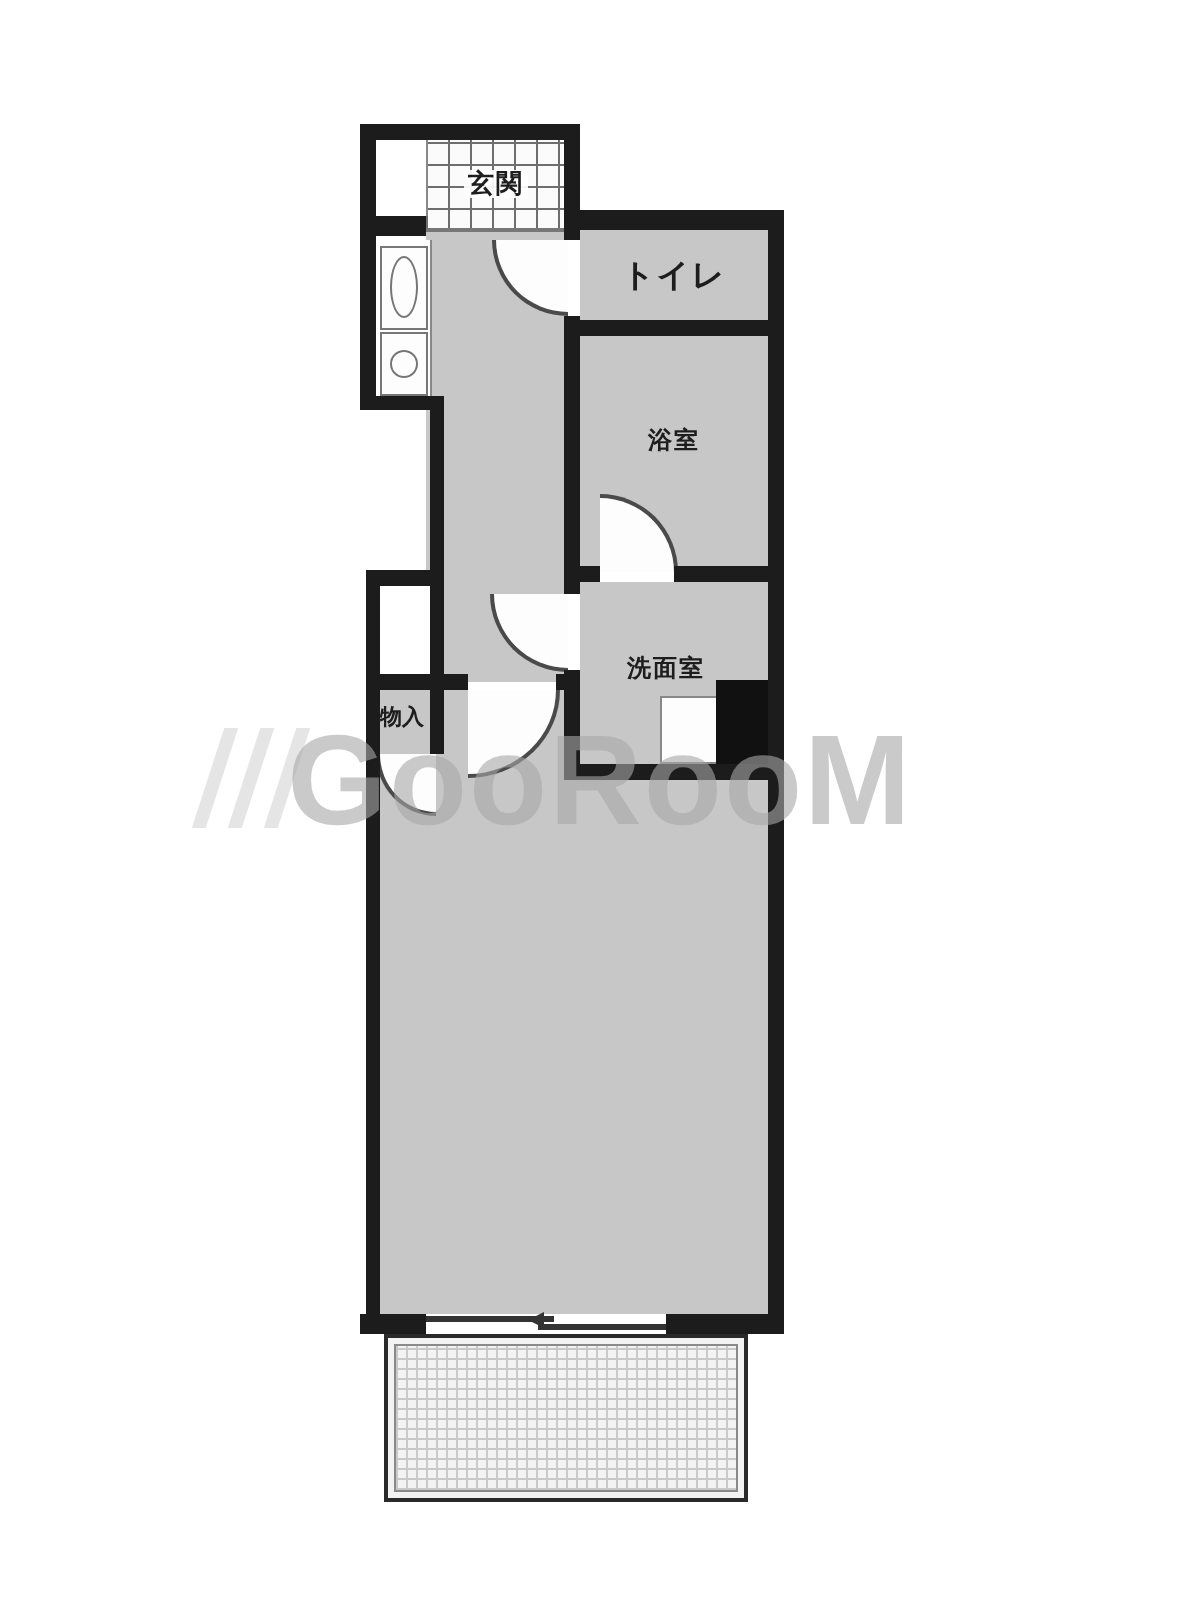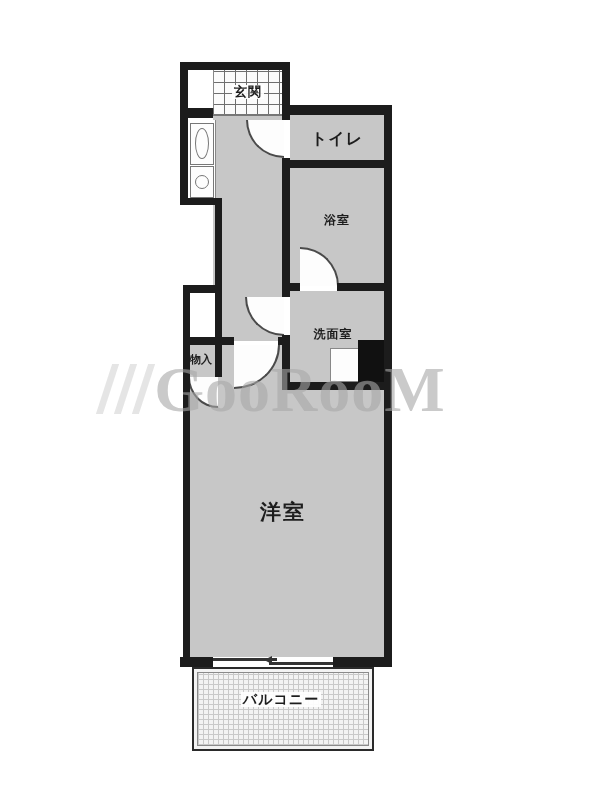--- a/index.html
+++ b/index.html
@@ -1,17 +1,17 @@
 <!DOCTYPE html>
 <html><head>
 <meta charset="utf-8">
 <style>
   html,body{margin:0;padding:0;background:#ffffff;}
   #canvas{position:relative;width:600px;height:800px;background:#ffffff;overflow:hidden;
-          font-family:Liberation Serif, serif;}
+          font-family:Liberation Sans, sans-serif;}
   .abs{position:absolute;}
   .wall{position:absolute;background:#1c1c1c;z-index:4;}
   .floor{position:absolute;background:#c7c7c7;z-index:1;}
   .white{position:absolute;background:#ffffff;z-index:2;}
   .fixture{position:absolute;background:#fdfdfd;border:1px solid #777;z-index:3;}
   .arc{position:absolute;background:#fdfdfd;z-index:3;}
   .arc.bl{border-left:2px solid #4a4a4a;border-bottom:2px solid #4a4a4a;border-radius:0 0 0 100%;}
   .arc.tr{border-top:2px solid #4a4a4a;border-right:2px solid #4a4a4a;border-radius:0 100% 0 0;}
   .arc.br{border-right:2px solid #4a4a4a;border-bottom:2px solid #4a4a4a;border-radius:0 0 100% 0;}
   .label{position:absolute;z-index:5;color:#1d1d1d;text-align:center;line-height:1.1;
@@ -108,26 +108,20 @@
   </div>
   <div class="label" style="left:290px;top:214px;width:94px;font-size:12px;font-weight:bold;">
     <span>浴室</span>
   </div>
   <div class="label" style="left:288px;top:328px;width:90px;font-size:12px;font-weight:bold;">
     <span>洗面室</span>
   </div>
   <div class="label" style="left:184px;top:353px;width:34px;font-size:11px;font-weight:bold;letter-spacing:0;">
     <span>物入</span>
   </div>
-  <div class="label" style="left:233px;top:501px;width:100px;font-size:21px;font-weight:bold;letter-spacing:2px;">
-    <span>洋室</span>
-  </div>
-  <div class="label" style="left:192px;top:692px;width:178px;font-size:14px;font-weight:bold;">
-    <span class="badge">バルコニー</span>
-  </div>
 
   <div id="wm-logo">
     <span style="left:6px;"></span>
     <span style="left:24px;"></span>
     <span style="left:42px;"></span>
   </div>
   <div id="watermark">GooRooM</div>
 
 </div>
 

